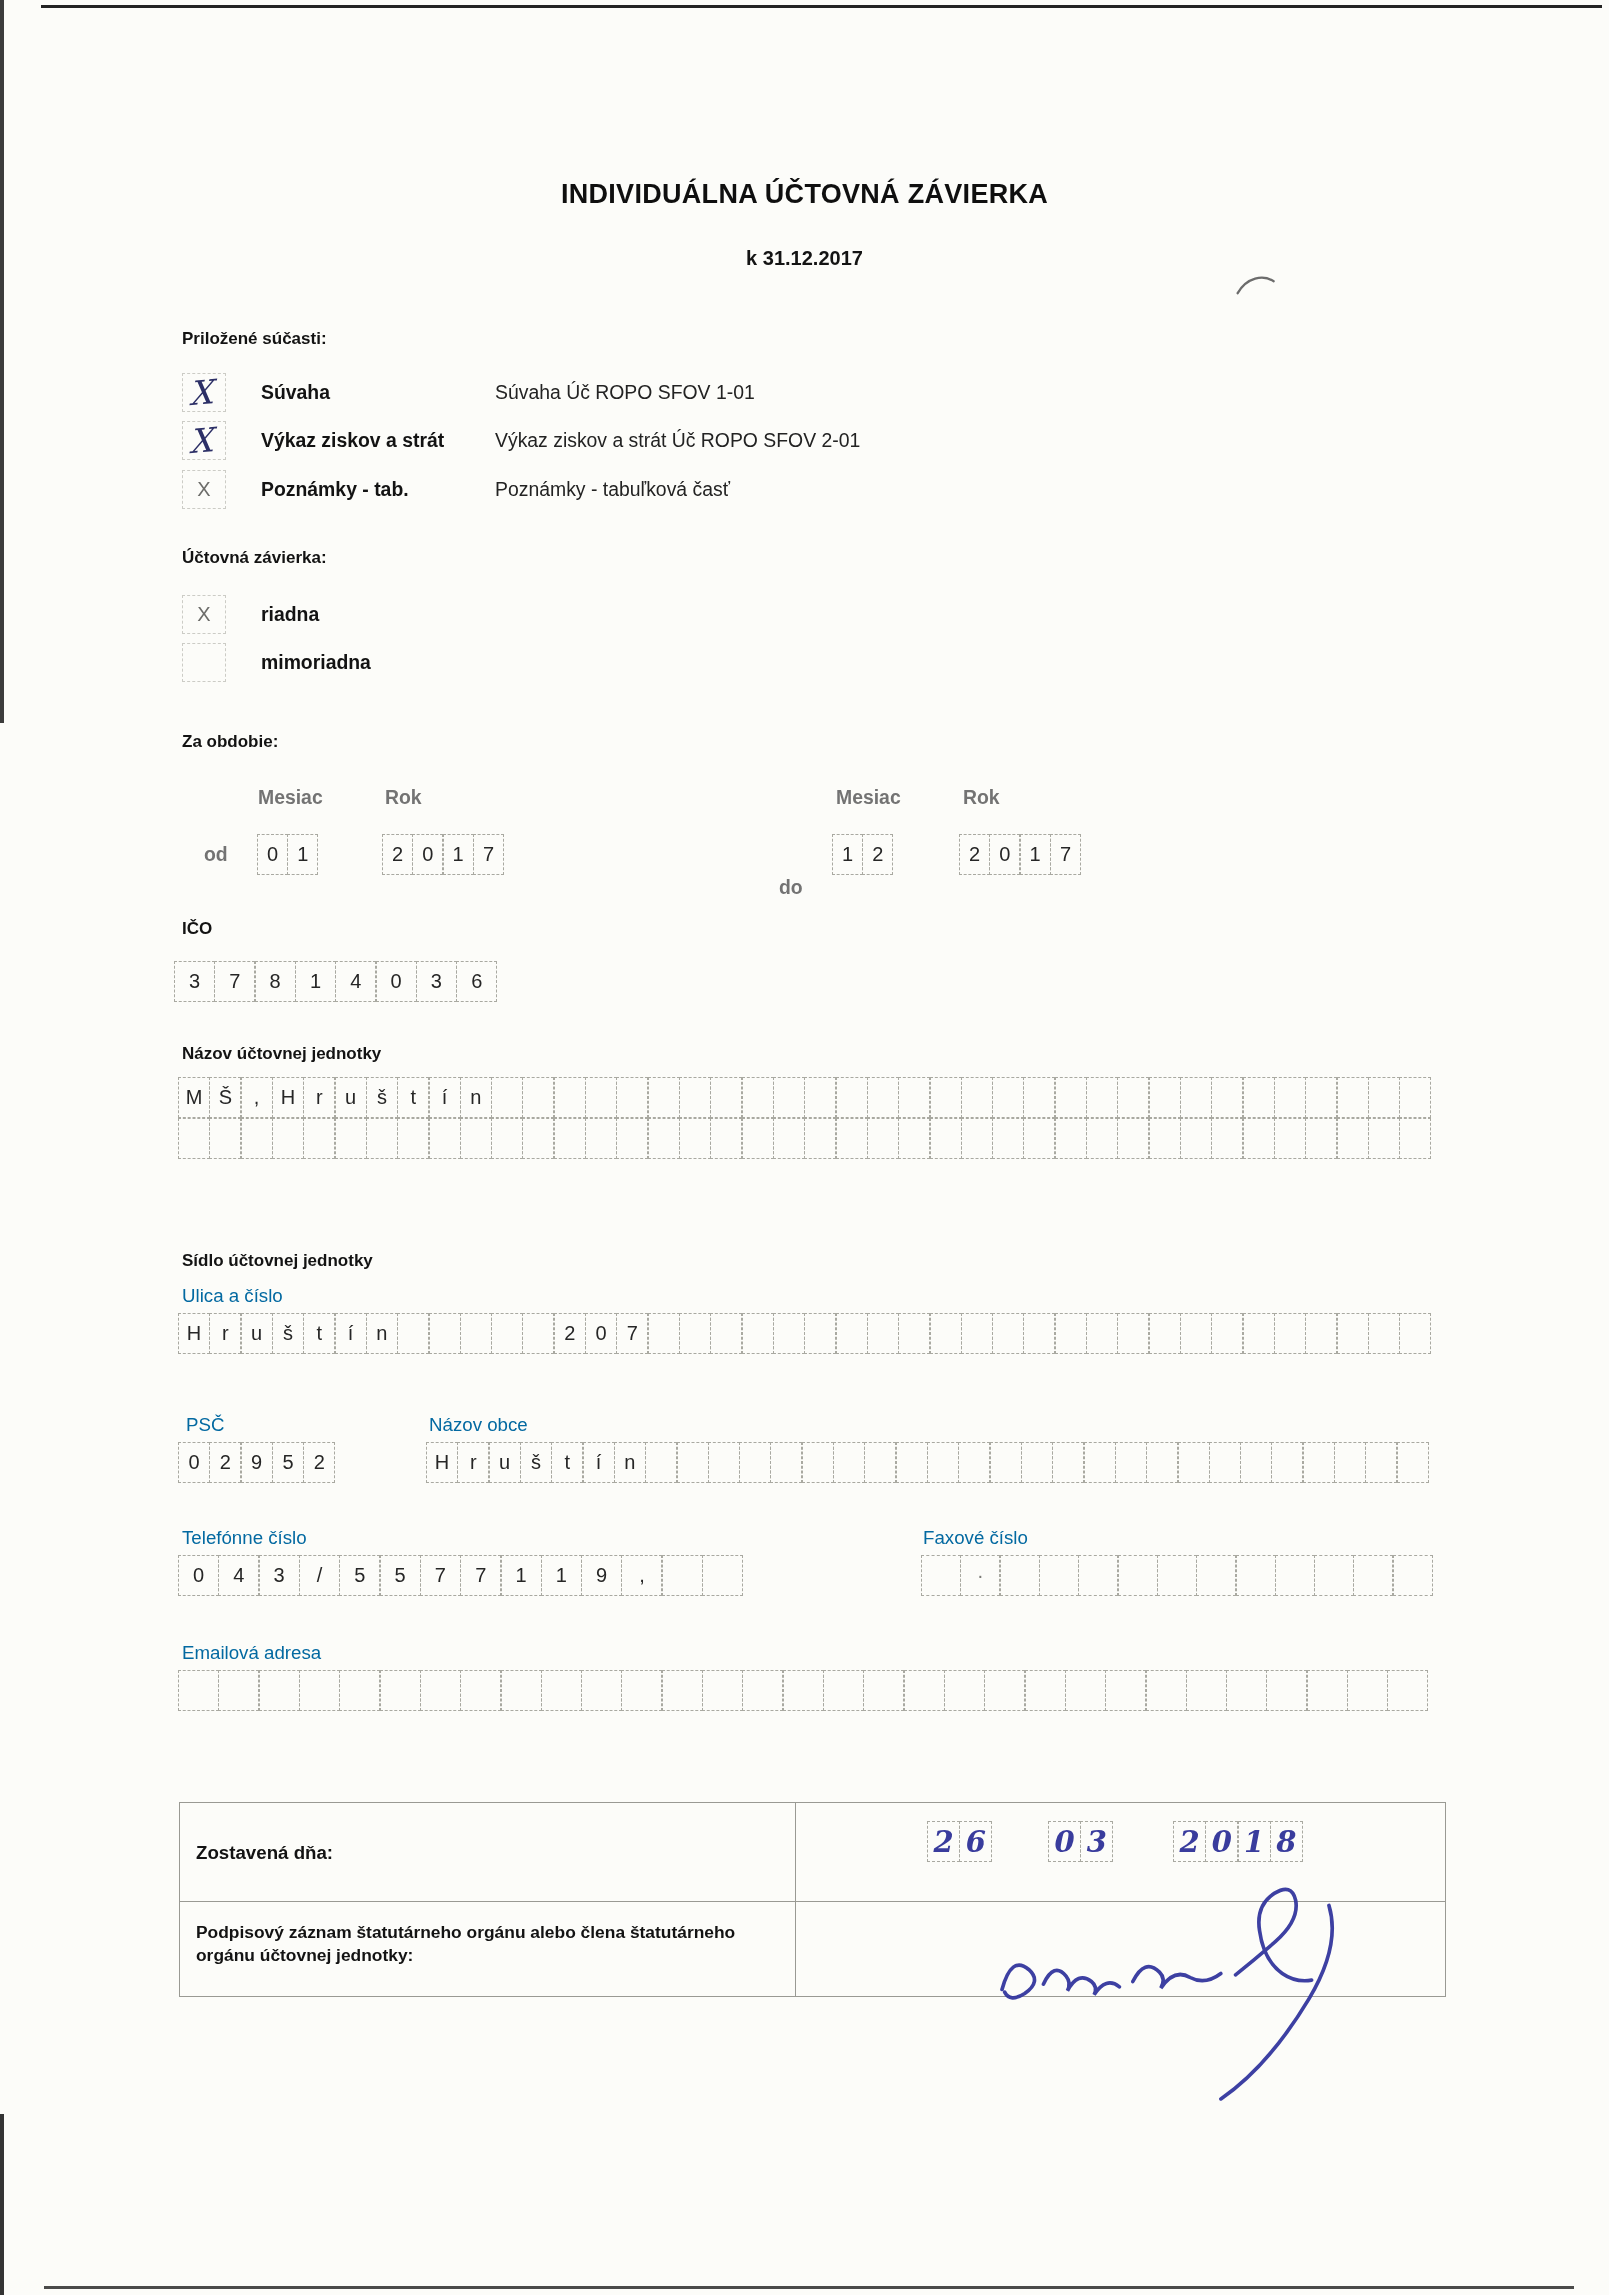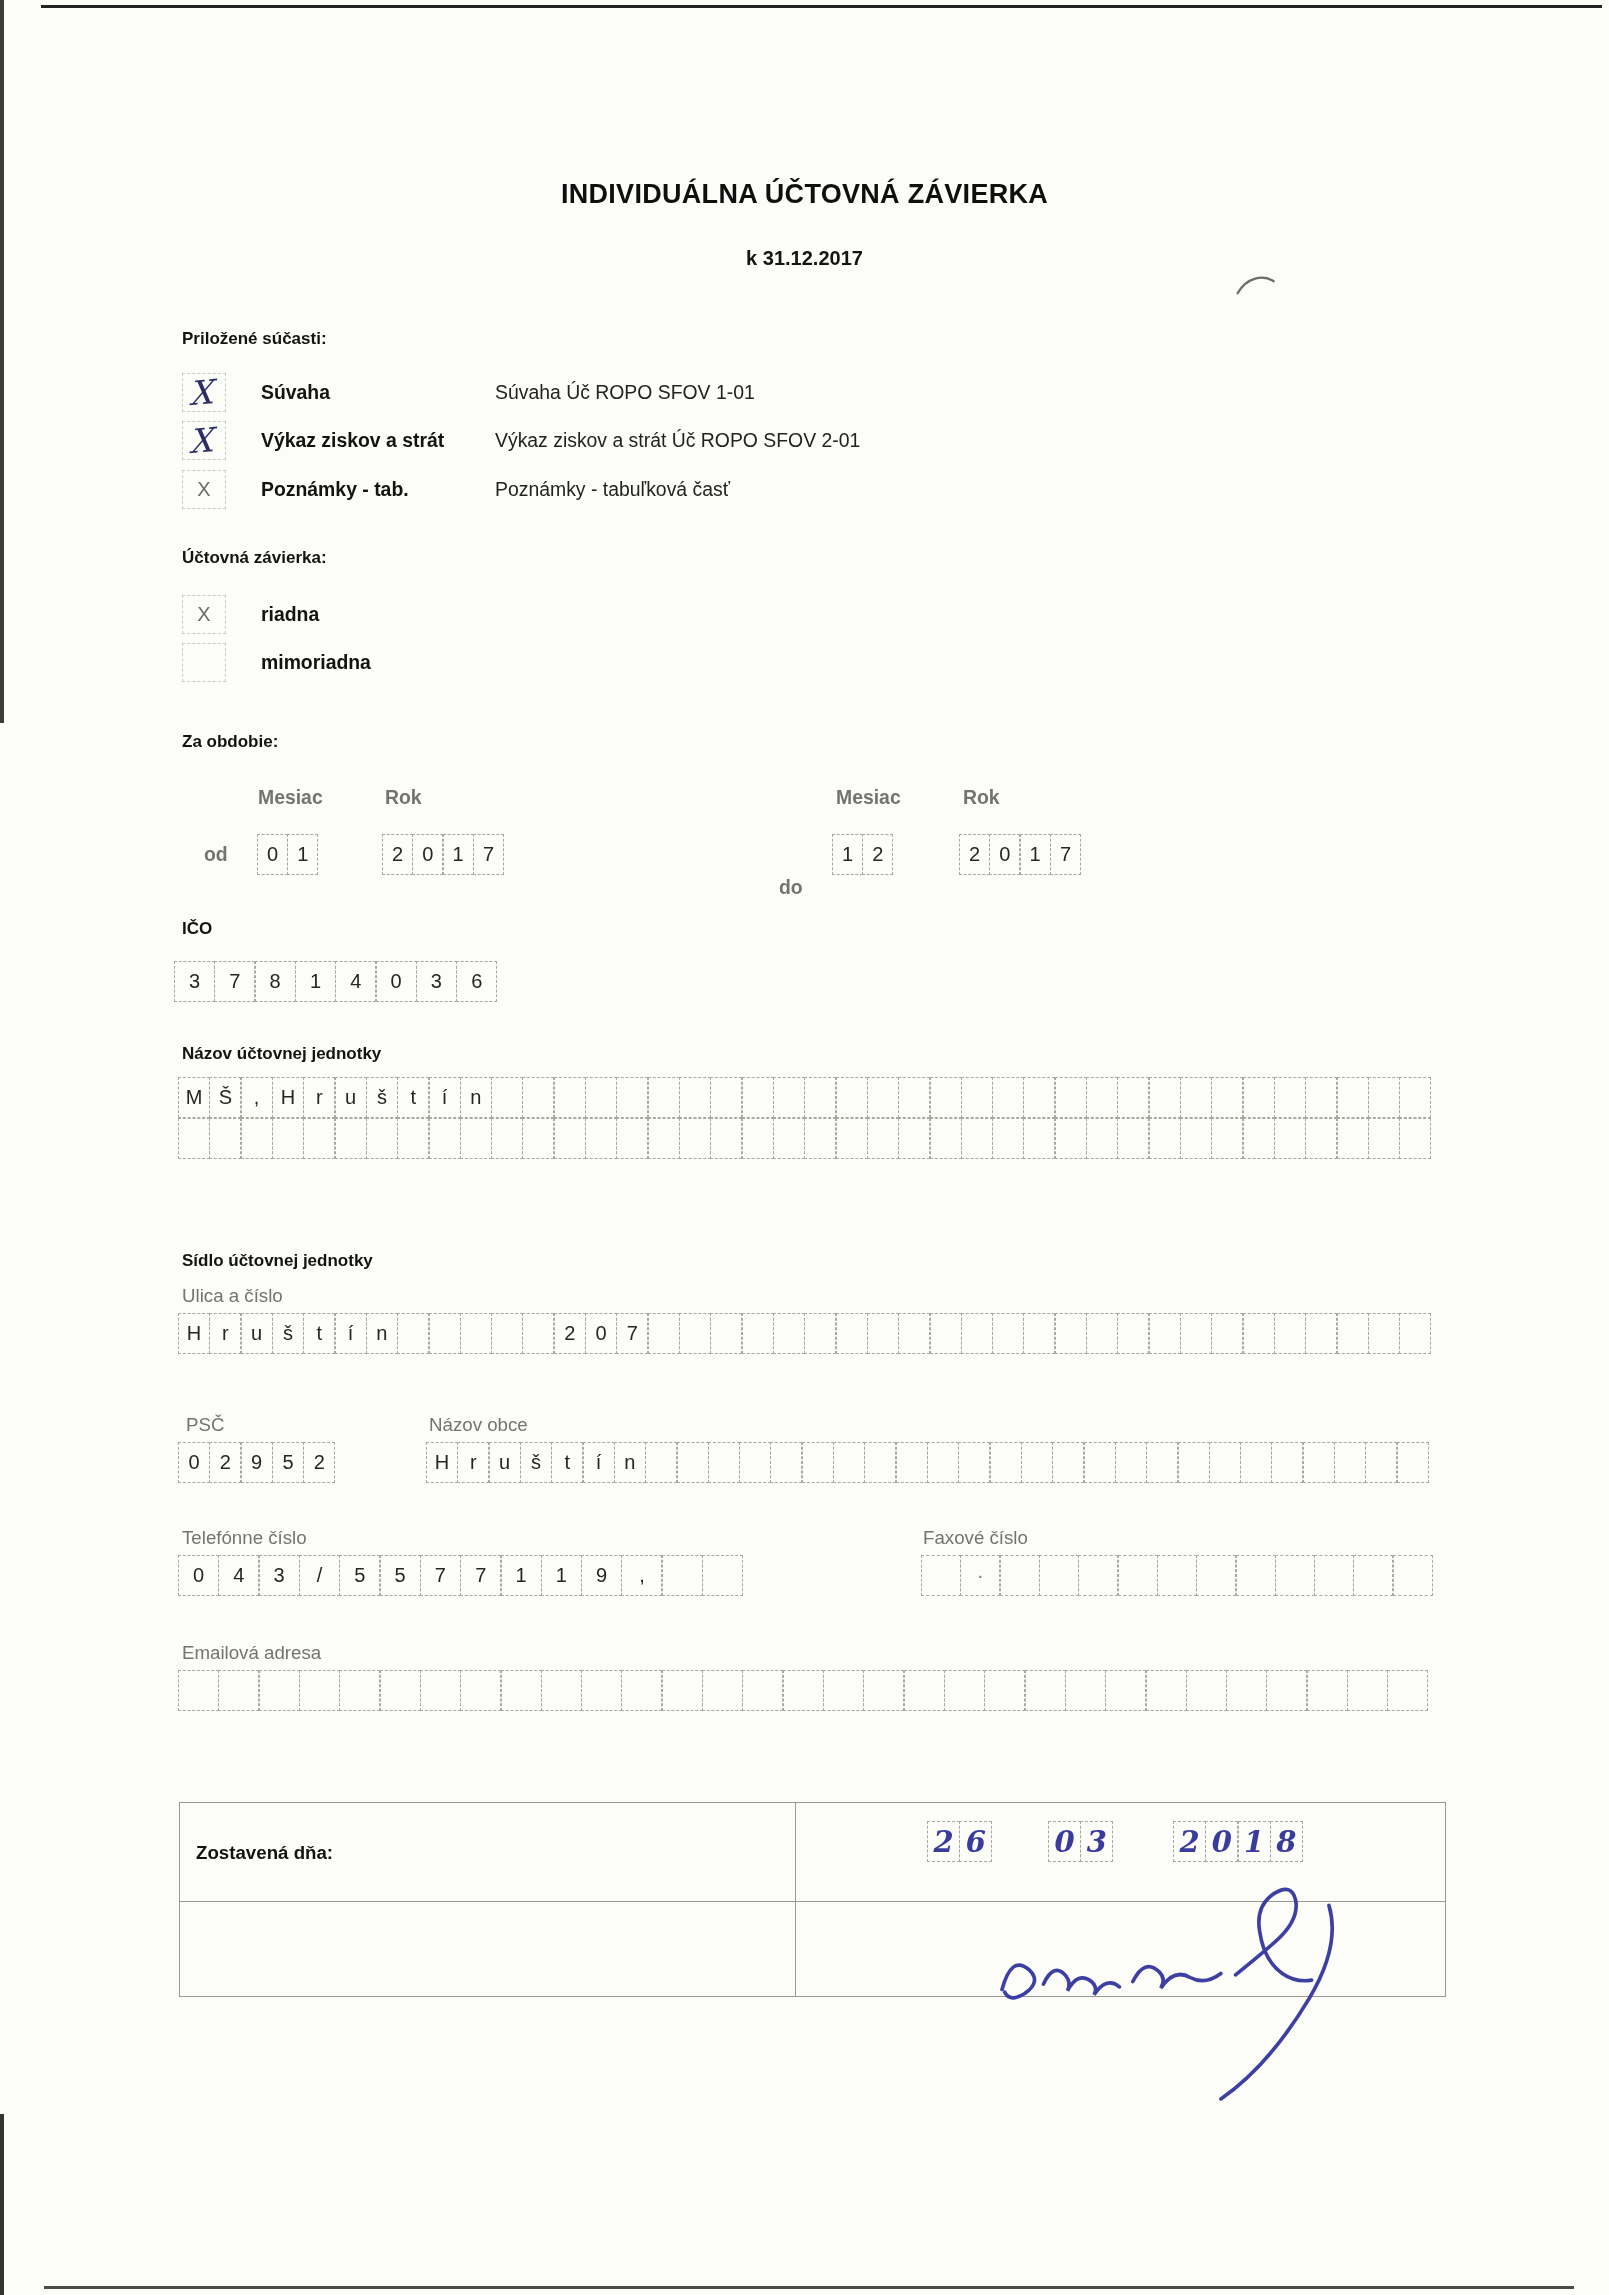--- a/index.html
+++ b/index.html
@@ -15,21 +15,21 @@
   .edge-left-top { position:absolute; left:0; top:0; width:4px; height:723px; background:#3c3c3c; }
   .edge-left-bottom { position:absolute; left:0; top:2114px; width:4px; height:181px; background:#343434; }
   .edge-bottom{ position:absolute; left:44px; top:2286px; width:1530px; height:2.7px; background:#2b2b2b; opacity:.85; }
 
   .title { position:absolute; top:179px; left:0; width:100%; text-align:center;
            font-size:27px; font-weight:bold; letter-spacing:0.3px; color:#0f0f0f; }
   .subtitle { position:absolute; top:247px; left:0; width:100%; text-align:center;
               font-size:20px; font-weight:bold; color:#141414; }
 
   .sec-heading { position:absolute; left:182px; font-size:17px; font-weight:bold; color:#131313; }
-  .field-label { position:absolute; font-size:18.7px; color:#737373; }
+  .field-label { position:absolute; font-size:18.7px; color:#0369a1; }
   .bold-inline { position:absolute; font-size:19.4px; font-weight:bold; color:#737373; }
 
   .opt-row { position:absolute; left:182px; display:flex; align-items:center; }
   .checkbox { width:44px; height:39px; border:1.3px dashed #ccccc6; display:flex;
               align-items:center; justify-content:center; background:transparent; }
   .hand-x { font-family:"DejaVu Serif", serif; font-style:italic; font-size:33px;
             color:#2c2f66; transform:rotate(-5deg) skewX(-8deg); line-height:1; }
   .typed-x { font-size:20px; color:#6d6d6a; }
   .opt-label { margin-left:35px; width:210px; font-weight:bold; font-size:19.4px; color:#131313; }
   .opt-desc { margin-left:24px; font-size:19.4px; color:#232323; white-space:nowrap; }
@@ -403,20 +403,21 @@
       <div class="cell"></div>
       <div class="cell"></div>
       <div class="cell"></div>
       <div class="cell"></div>
     </div>
 
   <div class="bottom-table">
     <div class="bt-vline"></div>
     <div class="bt-hline"></div>
     <div class="bt-date-label">Zostavená dňa:</div>
+    <div class="bt-sign-label">Podpisový záznam štatutárneho orgánu alebo člena štatutárneho orgánu účtovnej jednotky:</div>
   </div>
 
   <div class="grid w50 hand" style="left:927px; top:1821px;">
       <div class="cell">2</div>
       <div class="cell">6</div>
     </div>
   <div class="grid w50 hand" style="left:1048px; top:1821px;">
       <div class="cell">0</div>
       <div class="cell">3</div>
     </div>

